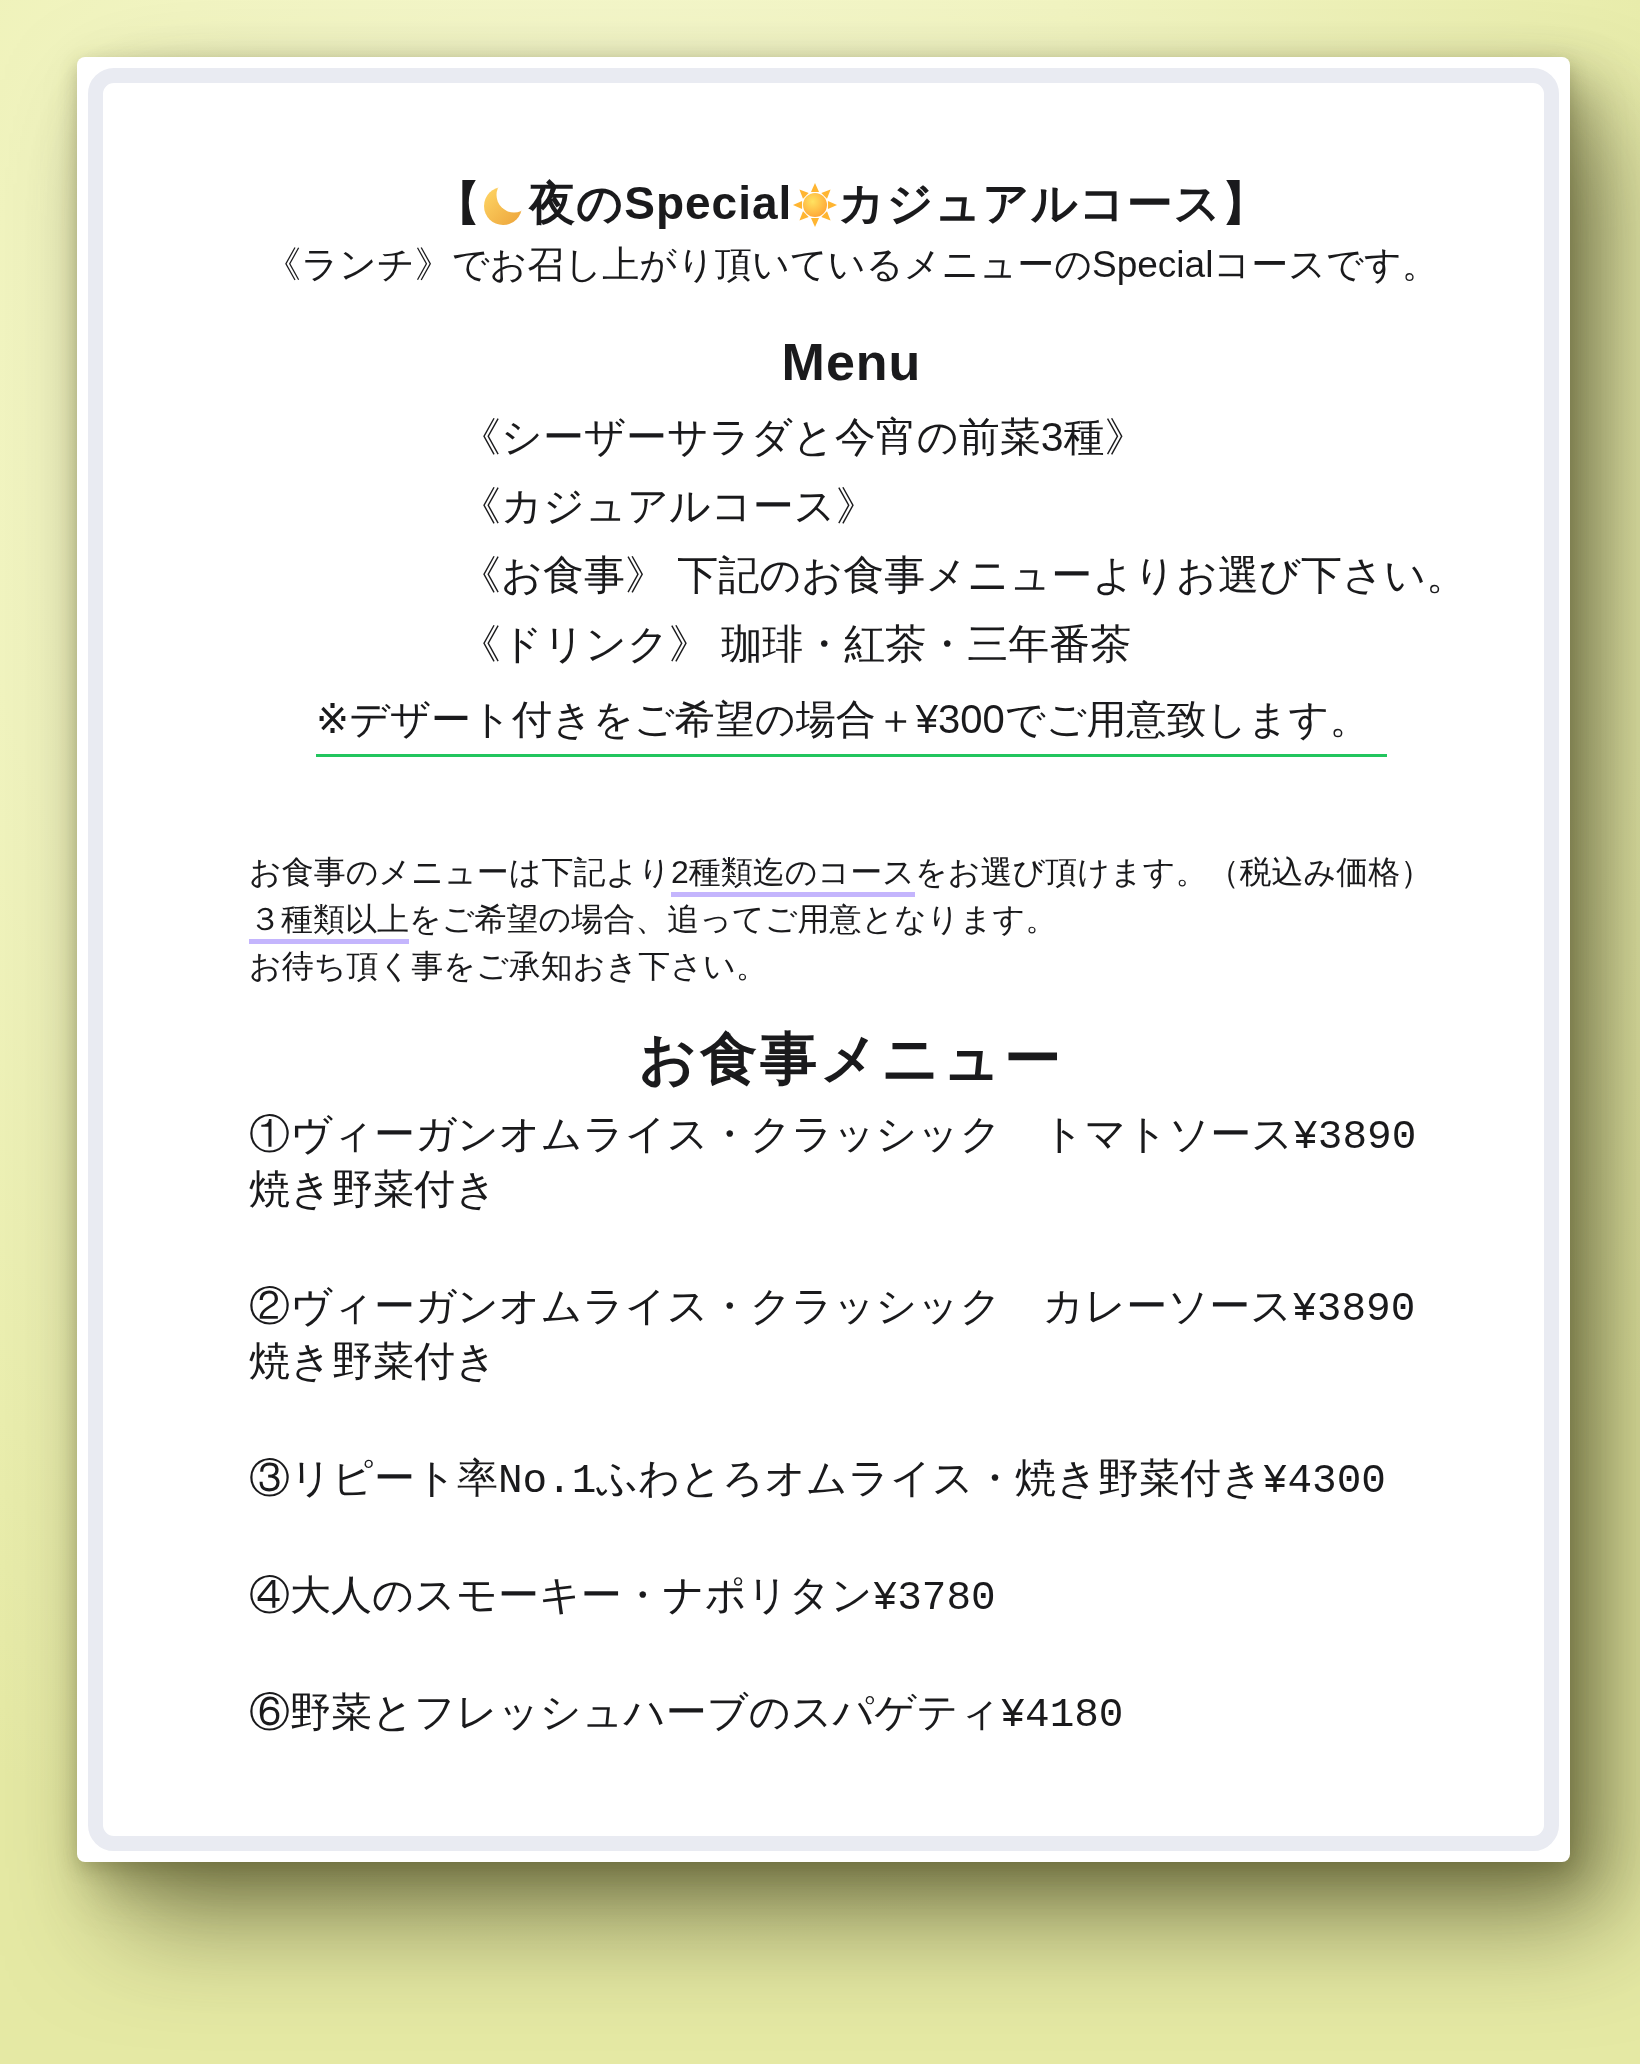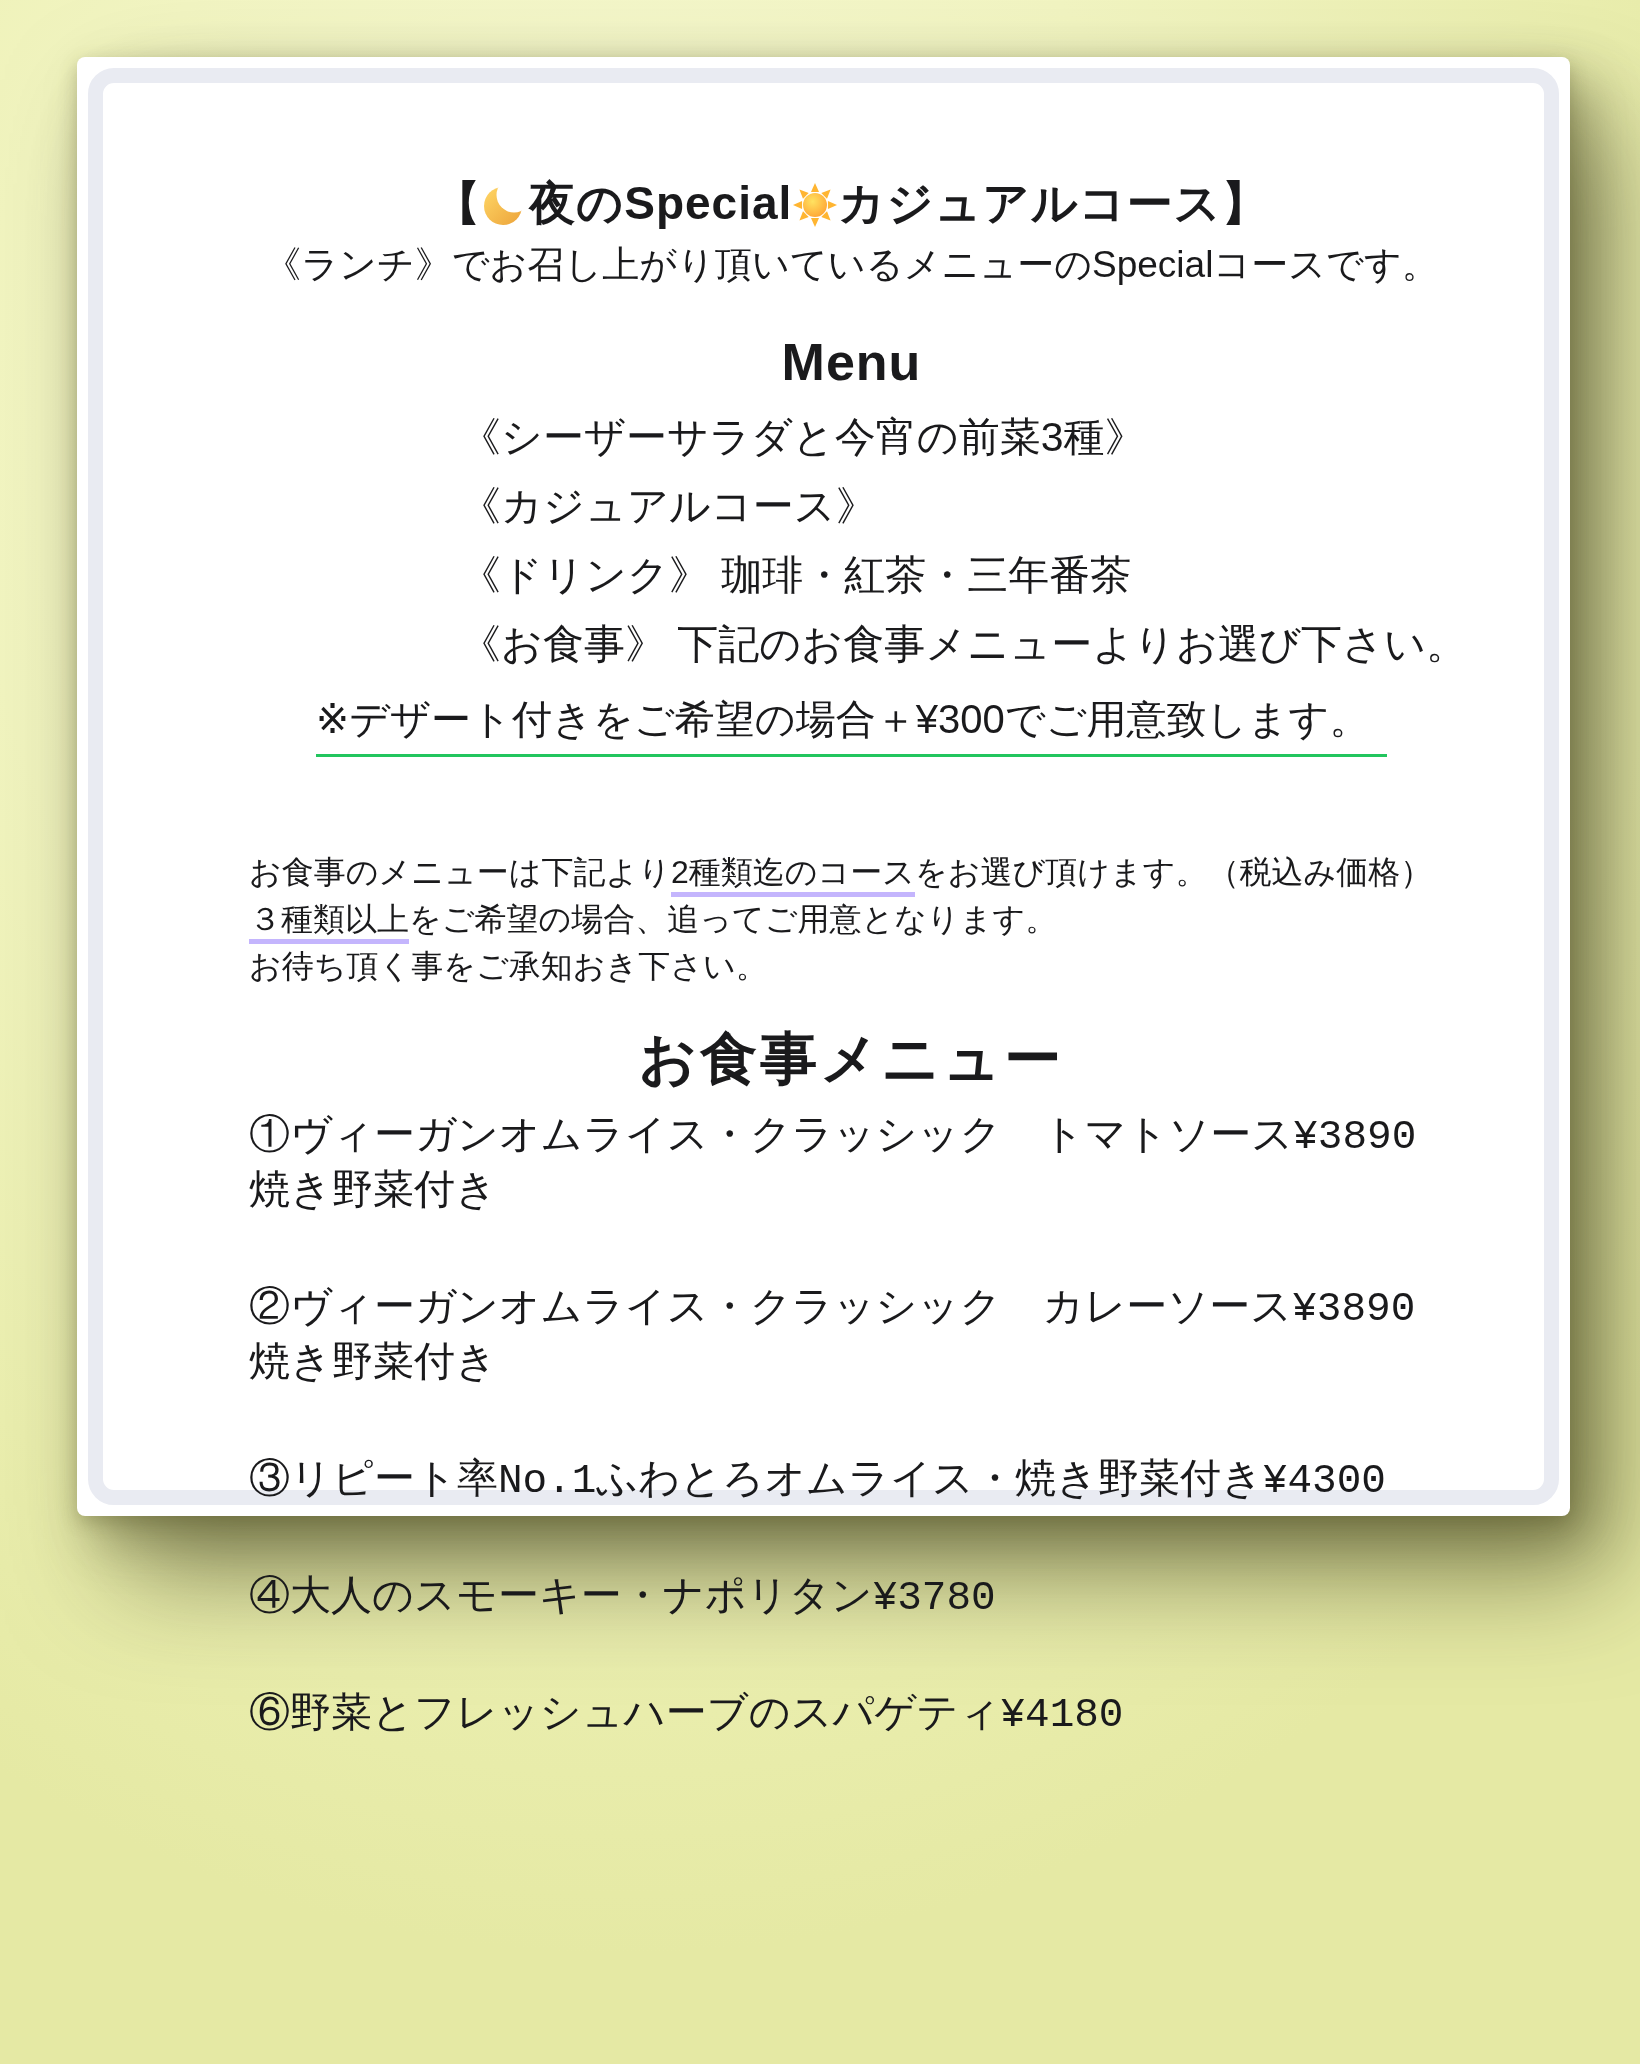--- a/index.html
+++ b/index.html
@@ -6,21 +6,21 @@
   html, body { width: 1640px; height: 2064px; overflow: hidden; }
   body {
     font-family: "Liberation Sans", "DejaVu Sans", sans-serif;
     color: #1a1a1c;
     background: radial-gradient(ellipse 1300px 1500px at 38% 22%, #f8fad6 0%, #f2f5c2 45%, #eaeeae 80%, #e5e9a4 100%);
     position: relative;
   }
   .card {
     position: absolute;
     left: 77px; top: 57px;
-    width: 1493px; height: 1459px;
+    width: 1493px; height: 1805px;
     background: #ffffff;
     border-radius: 8px;
     box-shadow:
       0 6px 18px rgba(90,90,40,0.30),
       18px 24px 50px rgba(80,80,40,0.40),
       42px 58px 110px rgba(58,58,24,0.55);
   }
   .frame {
     position: absolute;
     inset: 11px;
@@ -119,22 +119,22 @@
           </svg><span>カジュアルコース】</span>
       </h1>
 
       <p class="subtitle">《ランチ》でお召し上がり頂いているメニューのSpecialコースです。</p>
 
       <h2 class="menu-heading">Menu</h2>
 
       <div class="courses">
         <p class="course">《シーザーサラダと今宵の前菜3種》</p>
         <p class="course">《カジュアルコース》</p>
+        <p class="course">《お食事》 下記のお食事メニューよりお選び下さい。</p>
         <p class="course">《ドリンク》 珈琲・紅茶・三年番茶</p>
-        <p class="course">《お食事》 下記のお食事メニューよりお選び下さい。</p>
       </div>
 
       <p class="dessert"><span class="ul-strong">※デザート付きをご希望の場合＋¥300でご用意致します。</span></p>
 
       <div class="notice">
         <p><span>お食事のメニューは下記より</span><span class="ul">2種類迄のコース</span><span>をお選び頂けます。（税込み価格）</span></p>
         <p><span class="ul">３種類以上</span><span>をご希望の場合、追ってご用意となります。</span></p>
         <p>お待ち頂く事をご承知おき下さい。</p>
       </div>
 

